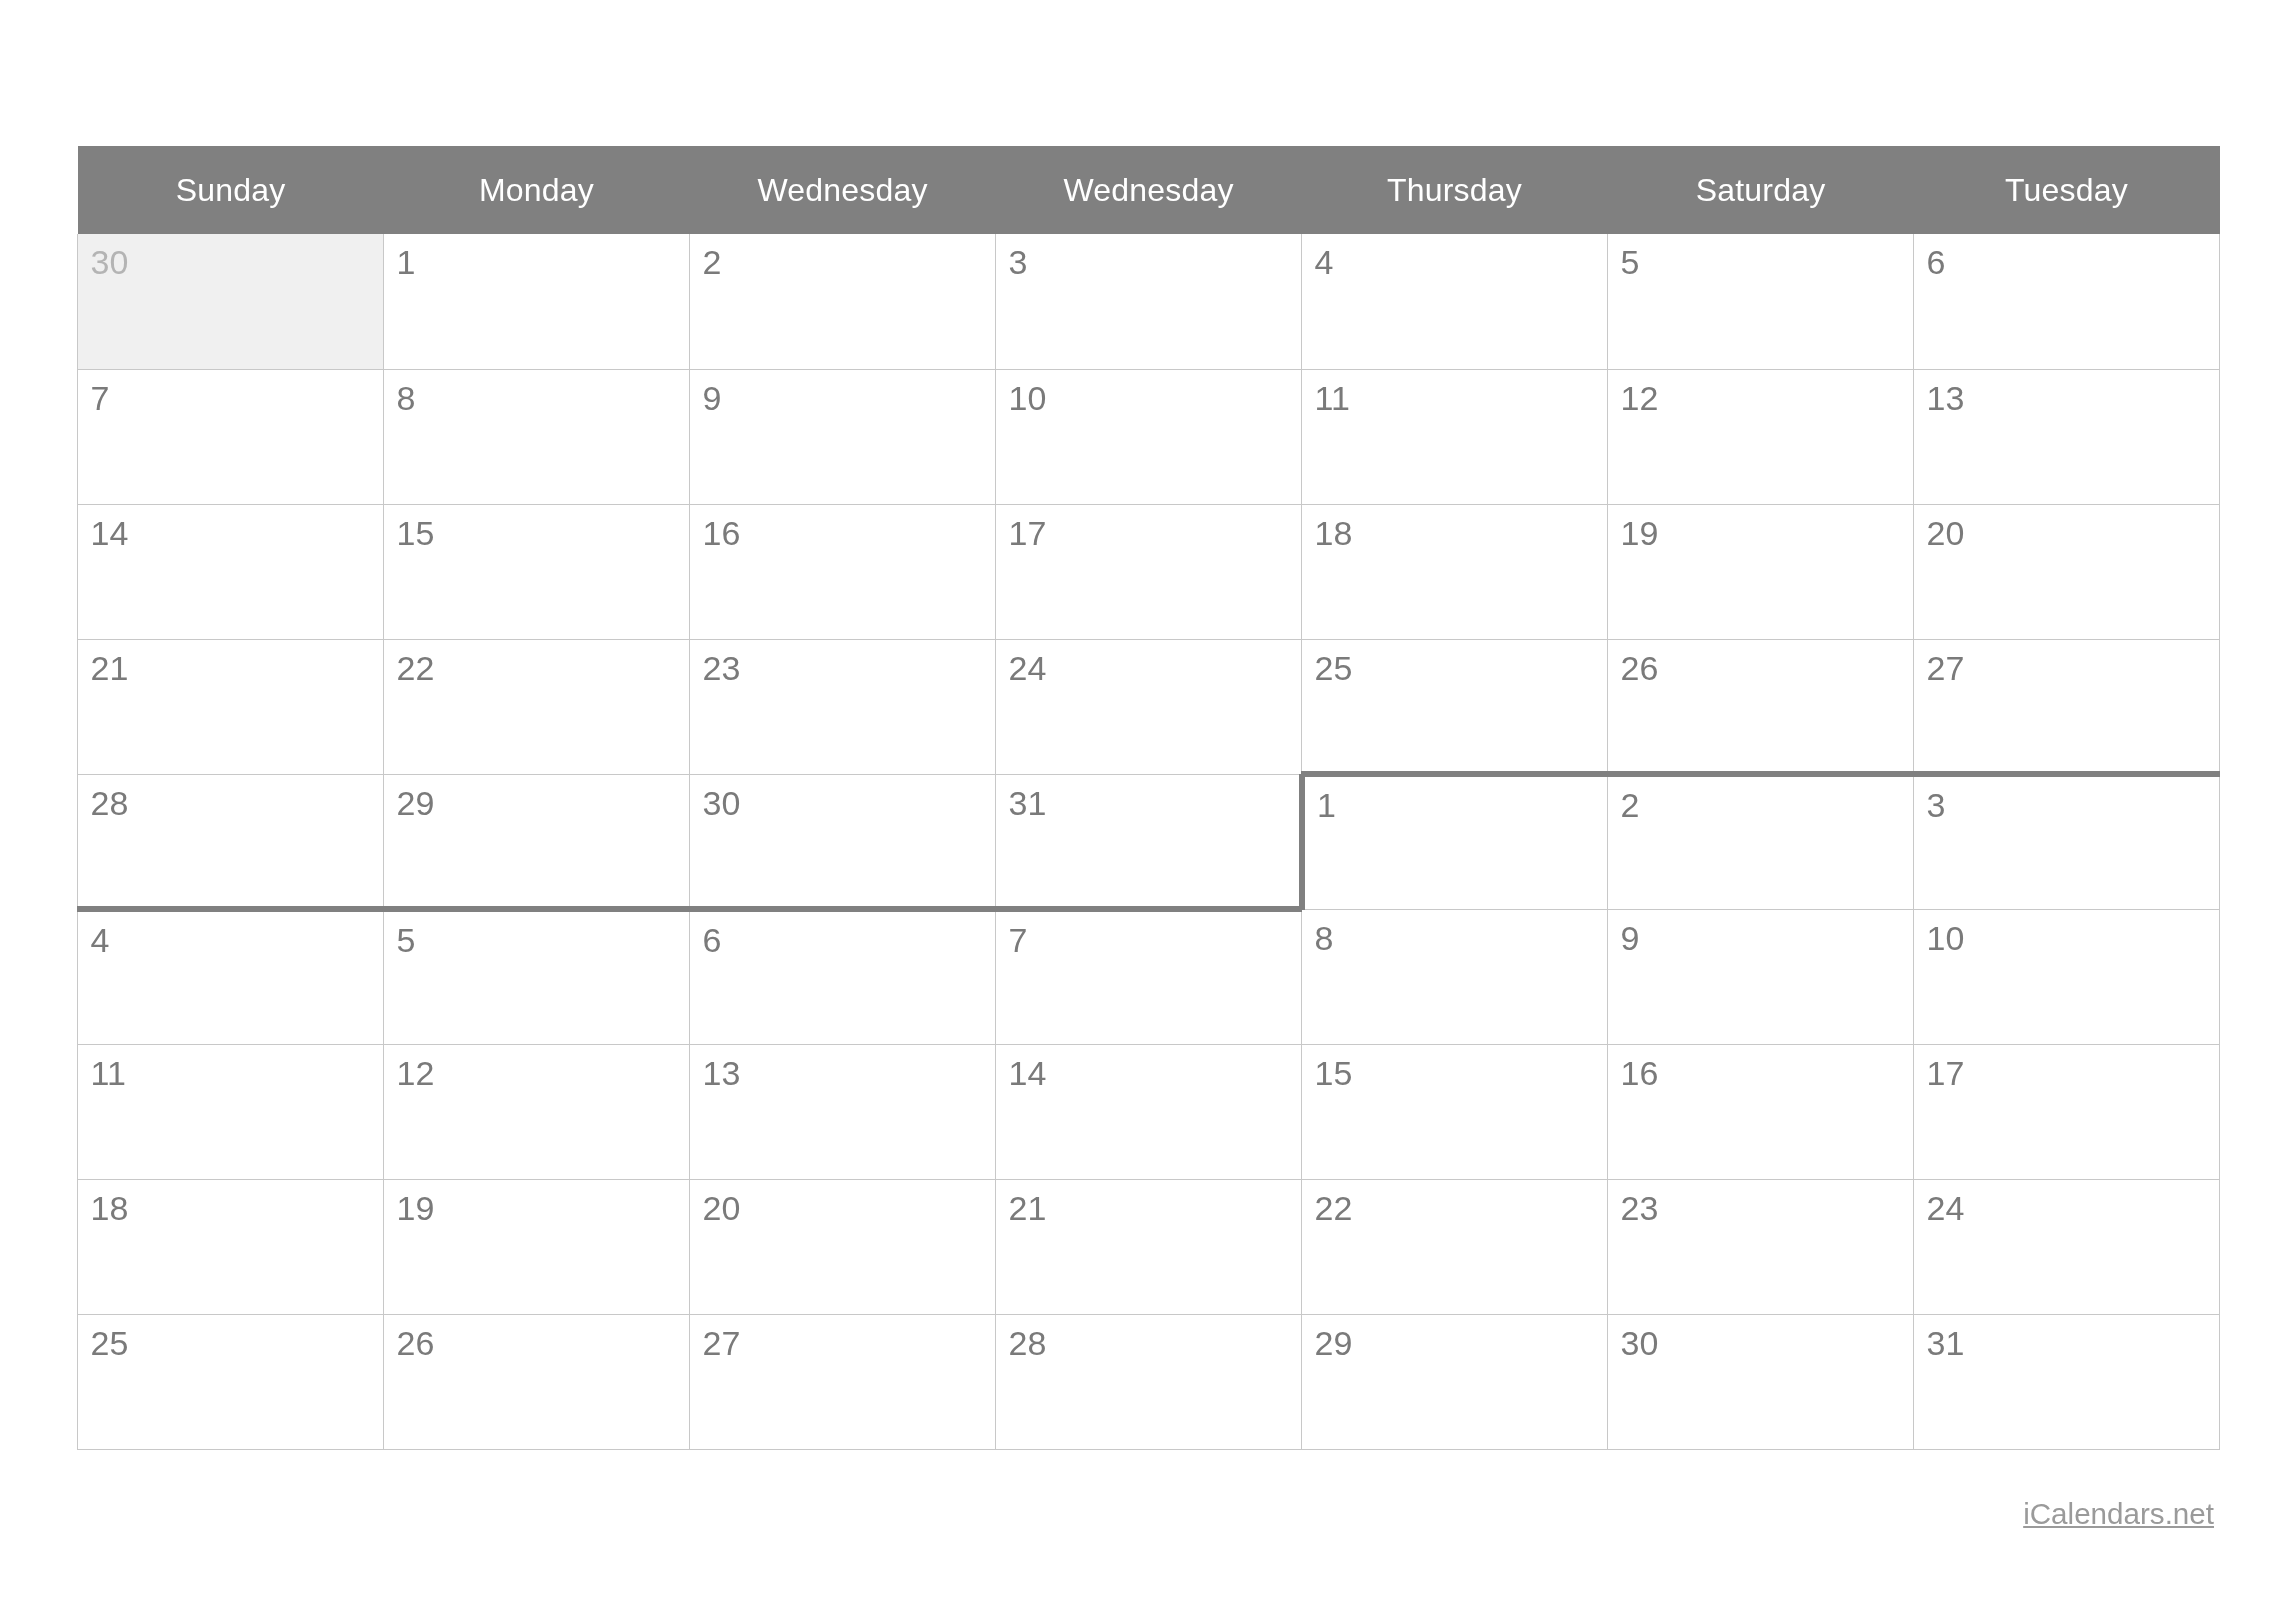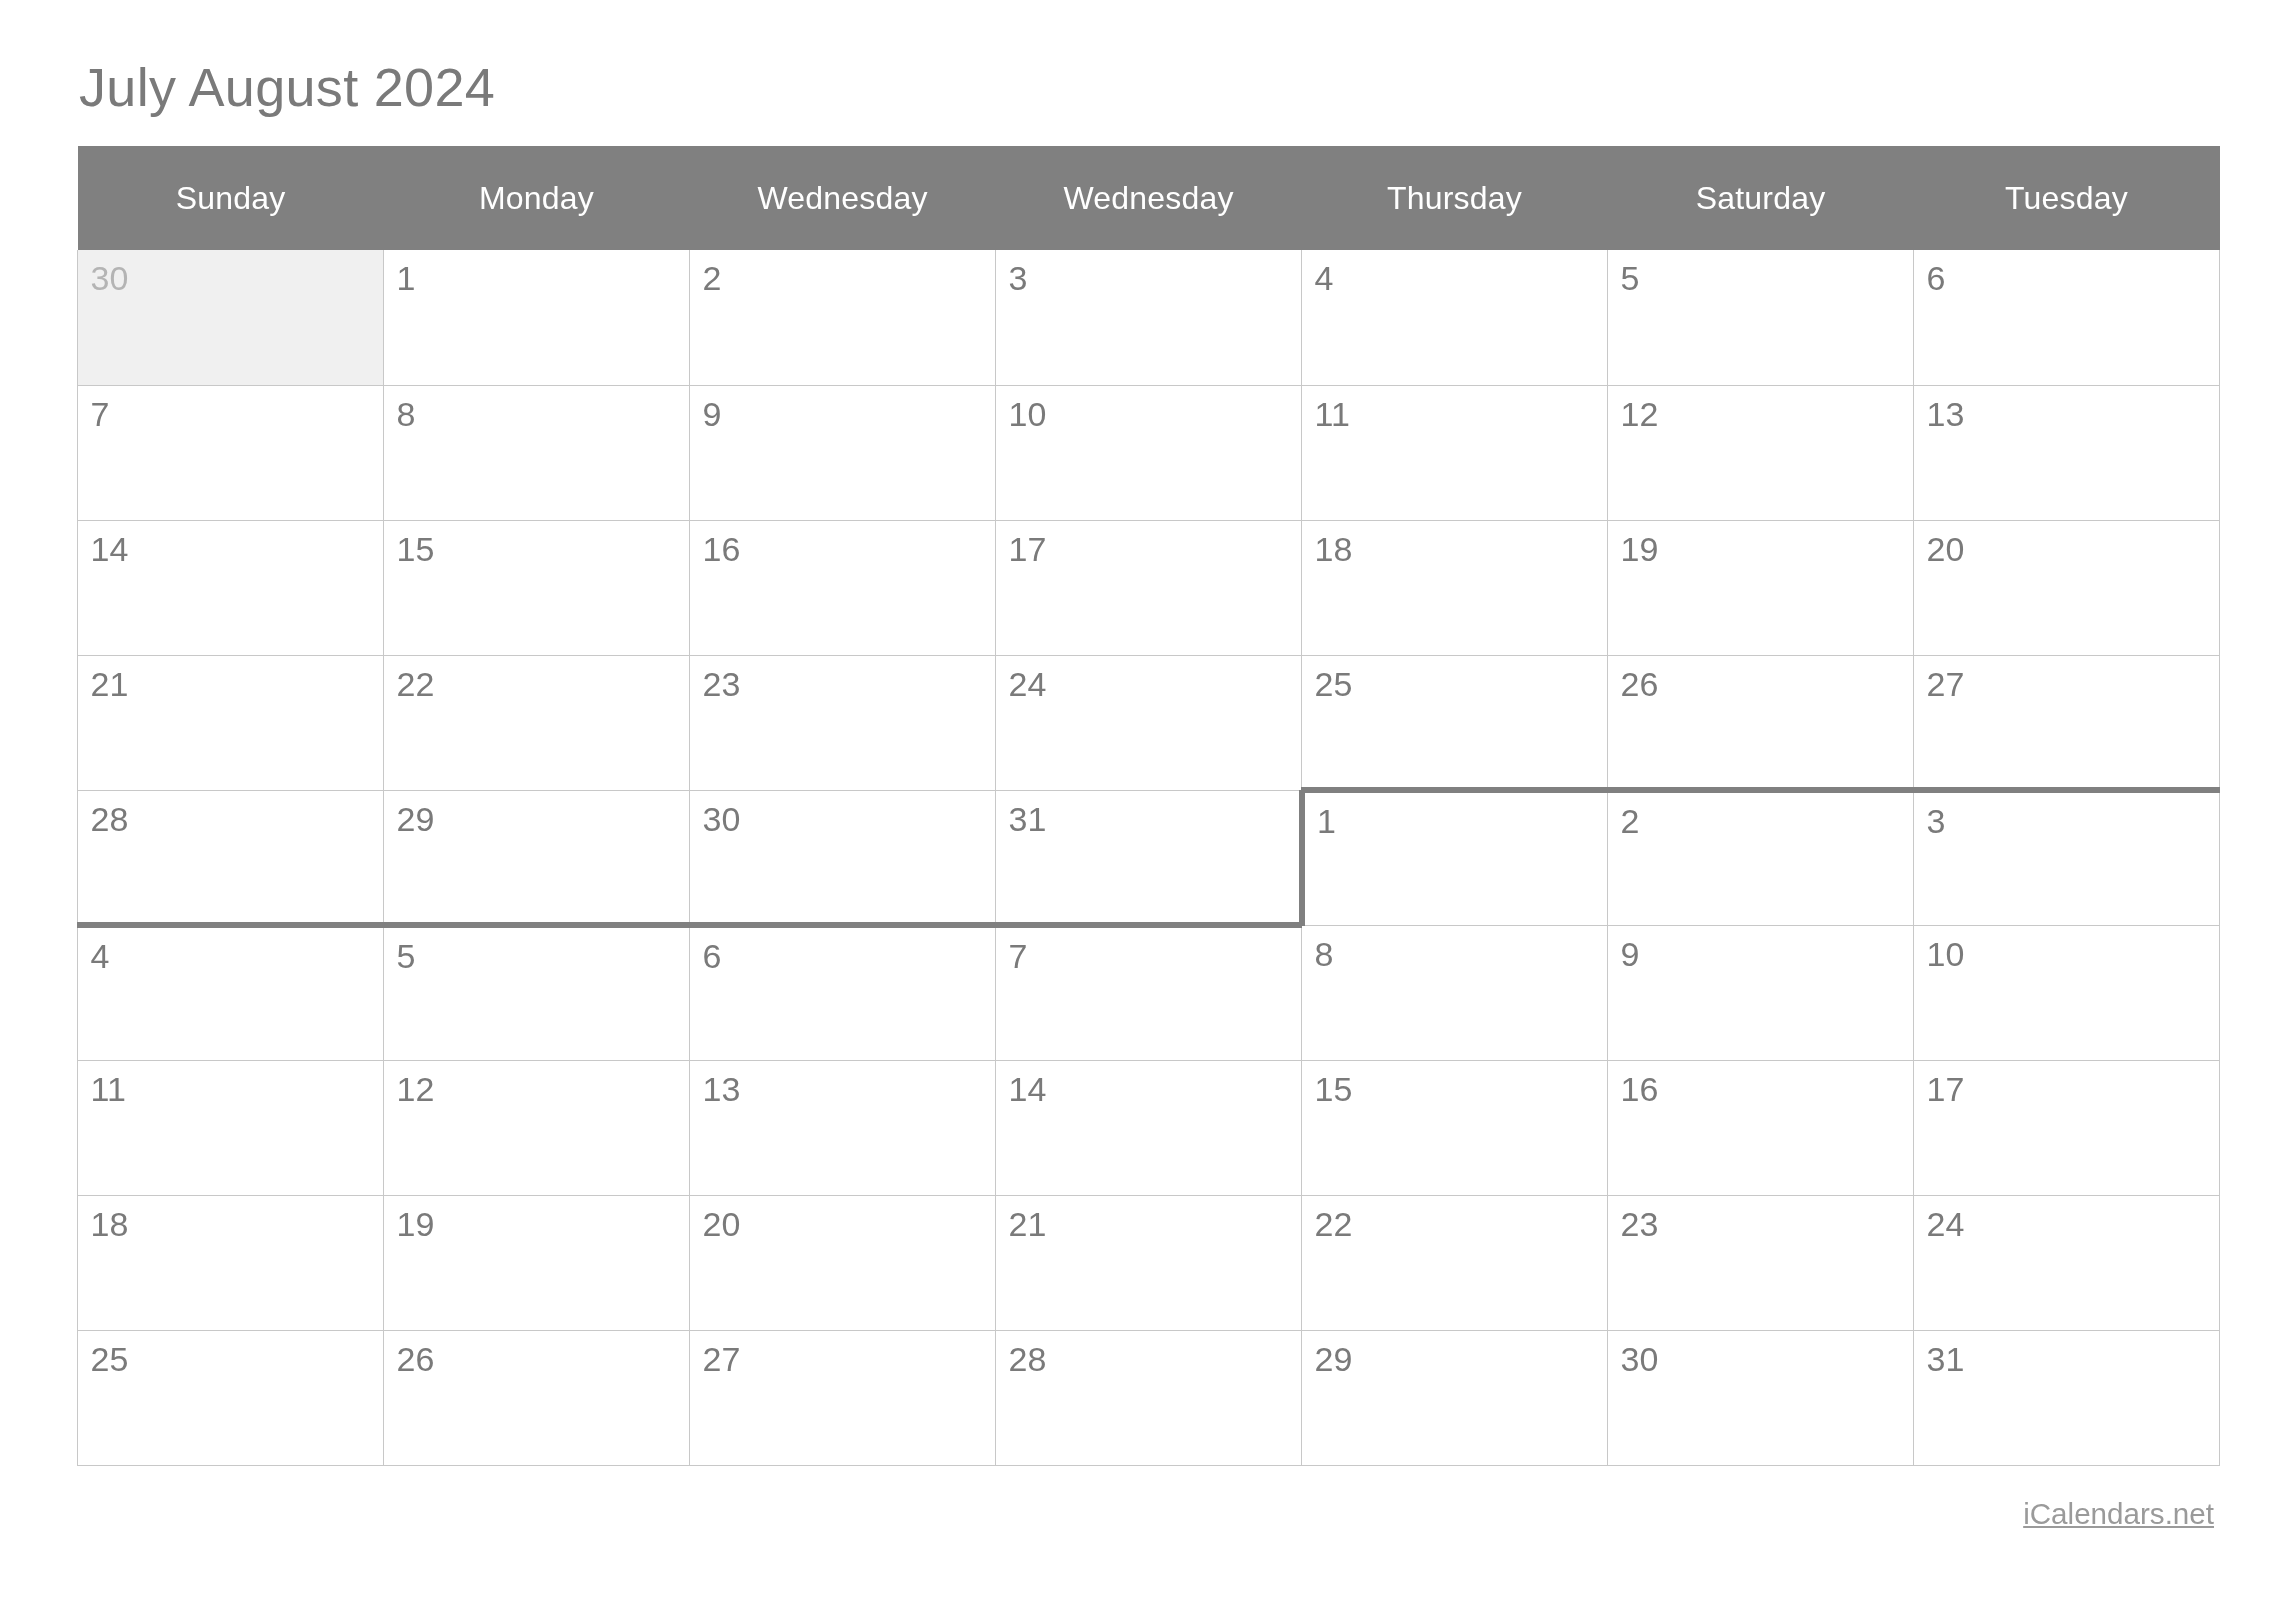--- a/index.html
+++ b/index.html
@@ -44,21 +44,21 @@
   table.calendar col { width: 306px; }
 
   thead th {
     background: #808080;
     color: #ffffff;
     font-size: 32px;
     font-weight: normal;
     height: 72px;
     text-align: center;
     vertical-align: middle;
-    padding: 16px;
+    padding: 8px;
     border: none;
     letter-spacing: 0.2px;
   }
 
   tbody td {
     height: 135px;
     vertical-align: top;
     padding: 9px 0 0 12.5px;
     font-size: 34px;
     color: #7a7a7a;
@@ -93,21 +93,20 @@
     color: #9a9a9a;
     white-space: nowrap;
     text-decoration: underline;
   }
 </style>
 </head>
 <body>
 
 <div class="page">
 
-  <div class="cal-title">July August 2024</div>
 
   <div class="cal-table-wrap">
     <table class="calendar">
       <colgroup>
         <col>
           <col>
           <col>
           <col>
           <col>
           <col>

